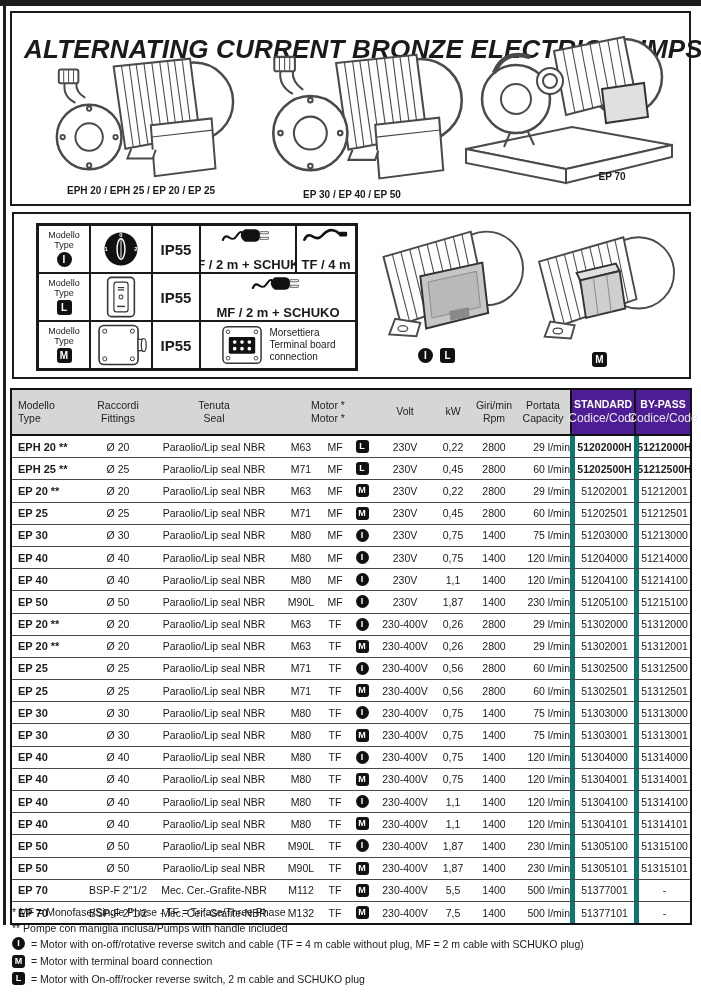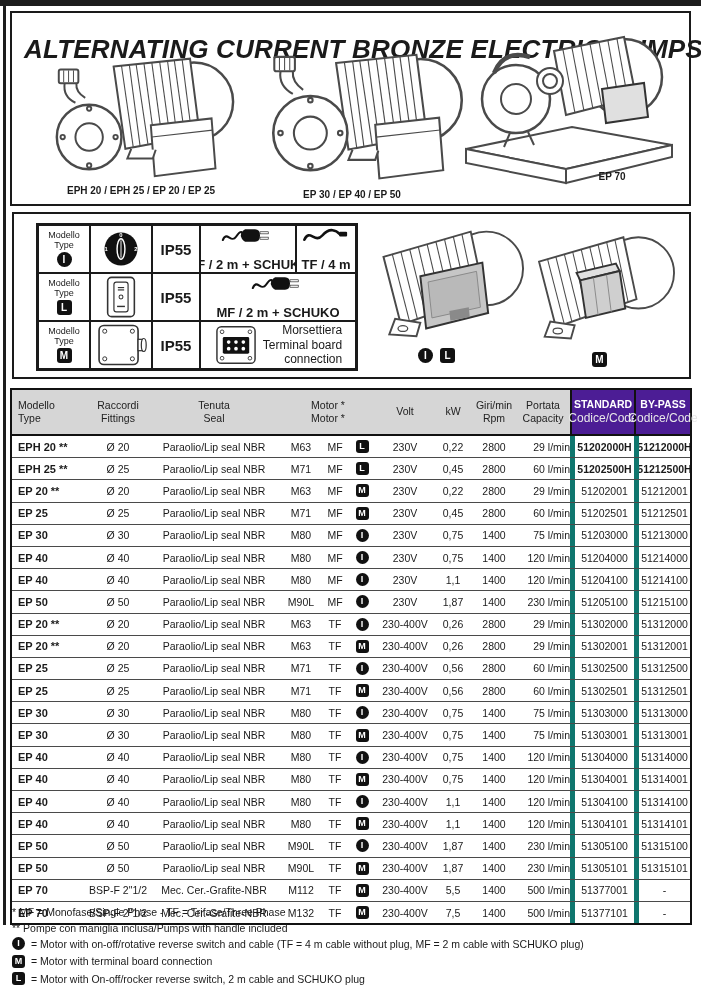--- a/index.html
+++ b/index.html
@@ -16,21 +16,21 @@
   .legend-box{left:12px;top:212px;width:675px;height:163px;}
   .legend-grid{position:absolute;left:22px;top:9px;display:grid;
                grid-template-columns:52px 62px 48px 96px 60px;grid-auto-rows:48px;
                border:2px solid #1a1a1a;}
   .lcell{border:1px solid #1a1a1a;display:flex;align-items:center;justify-content:center;
          flex-direction:column;overflow:hidden;background:#fff;}
   .span2{grid-column:span 2;}
   .lmod{font-size:9px;line-height:1.1;text-align:center;}
   .ip55{font-size:15px;font-weight:bold;}
   .cable-label{font-size:13px;font-weight:bold;margin-top:12px;white-space:nowrap;}
-  .conn-text{font-size:12px;line-height:1.2;text-align:right;}
+  .conn-text{font-size:10px;line-height:1.2;text-align:left;}
   .lconn{flex-direction:row;gap:5px;}
 
   .badge{display:inline-block;width:13px;height:13px;background:#111;color:#fff;
          font-weight:bold;font-size:9px;line-height:13px;text-align:center;vertical-align:middle;}
   .badge.circle{border-radius:50%;}
   .badge.square{border-radius:3px;}
   .badge.lg{width:15px;height:15px;line-height:15px;font-size:10px;}
   .motor-badges{position:absolute;display:flex;gap:7px;}
 
   .main-table{position:absolute;left:10px;top:388px;width:678px;border:2px solid #111;background:#fff;}

